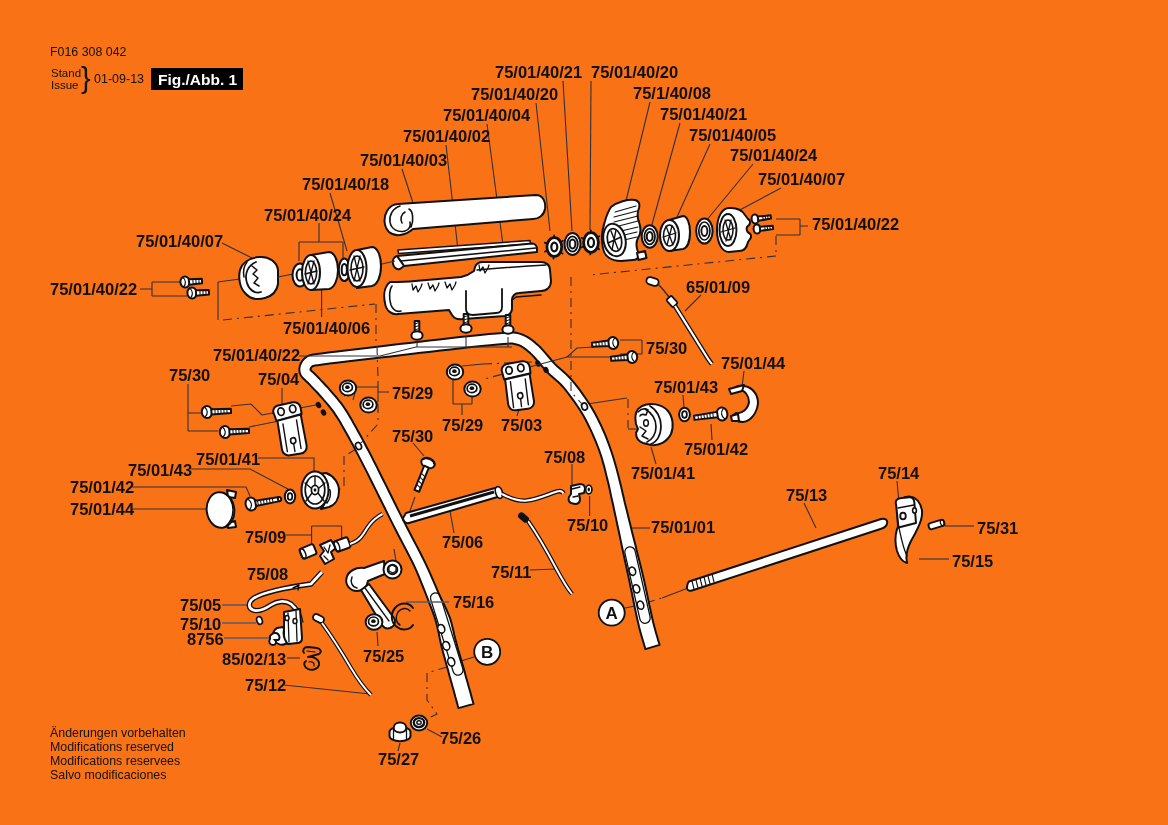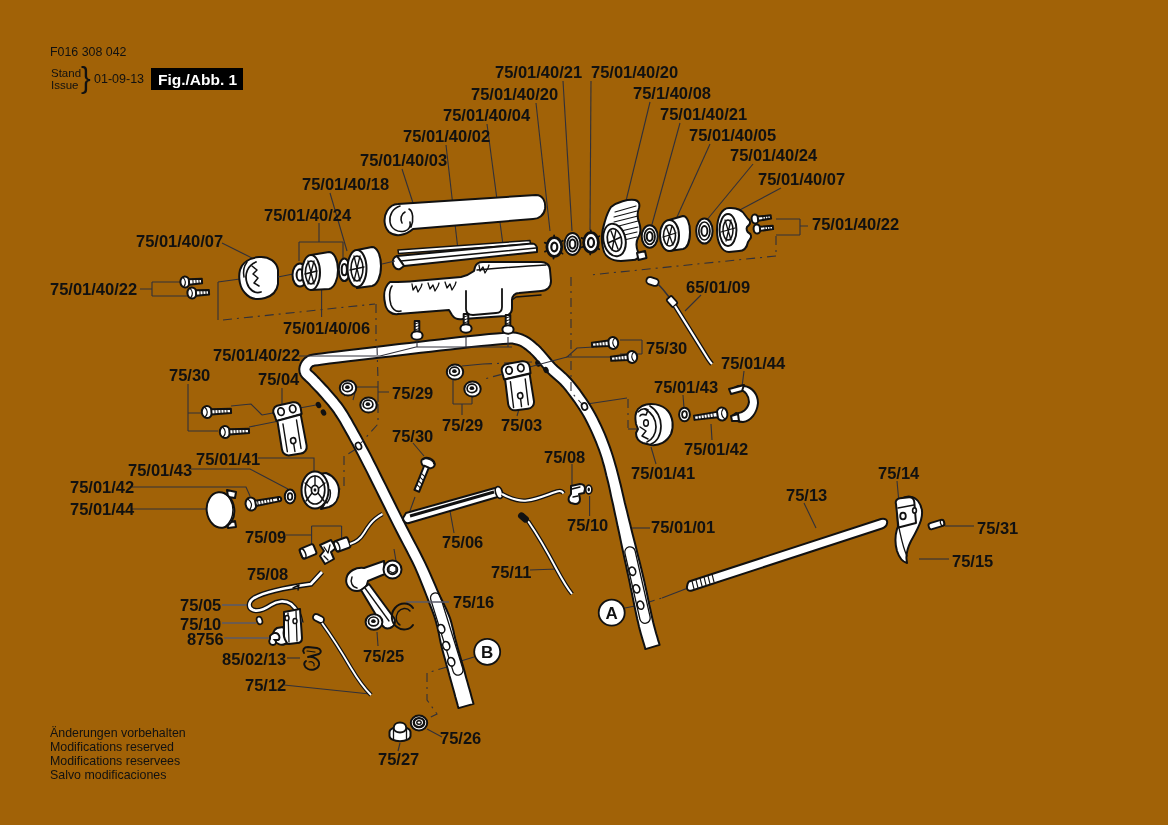--- a/index.html
+++ b/index.html
@@ -1,16 +1,16 @@
 <!DOCTYPE html>
 <html><head>
 <meta charset="utf-8">
 <style>
   html,body{margin:0;padding:0;background:#ffffff;}
-  #page{position:relative;width:1168px;height:825px;background:#a16207;overflow:hidden;}
+  #page{position:relative;width:1168px;height:825px;background:#f97316;overflow:hidden;}
   svg{position:absolute;left:0;top:0;}
   svg text{font-family:"Liberation Sans", sans-serif;}
   .lbl{font-weight:bold;font-size:16.5px;fill:#111111;}
   .sm{font-size:12.4px;fill:#111111;}
   .tiny{font-size:11.5px;fill:#111111;}
   .prt{fill:#ffffff;stroke:#111111;stroke-width:2;stroke-linejoin:round;stroke-linecap:round;}
   .prtn{fill:none;stroke:#111111;stroke-width:2;stroke-linejoin:round;stroke-linecap:round;}
   .thin{fill:none;stroke:#30303a;stroke-width:1.1;}
   .grey{fill:none;stroke:#5a5a68;stroke-width:1.6;}
   .dash{fill:none;stroke:#30303a;stroke-width:1.1;stroke-dasharray:9 5 2 5;}

